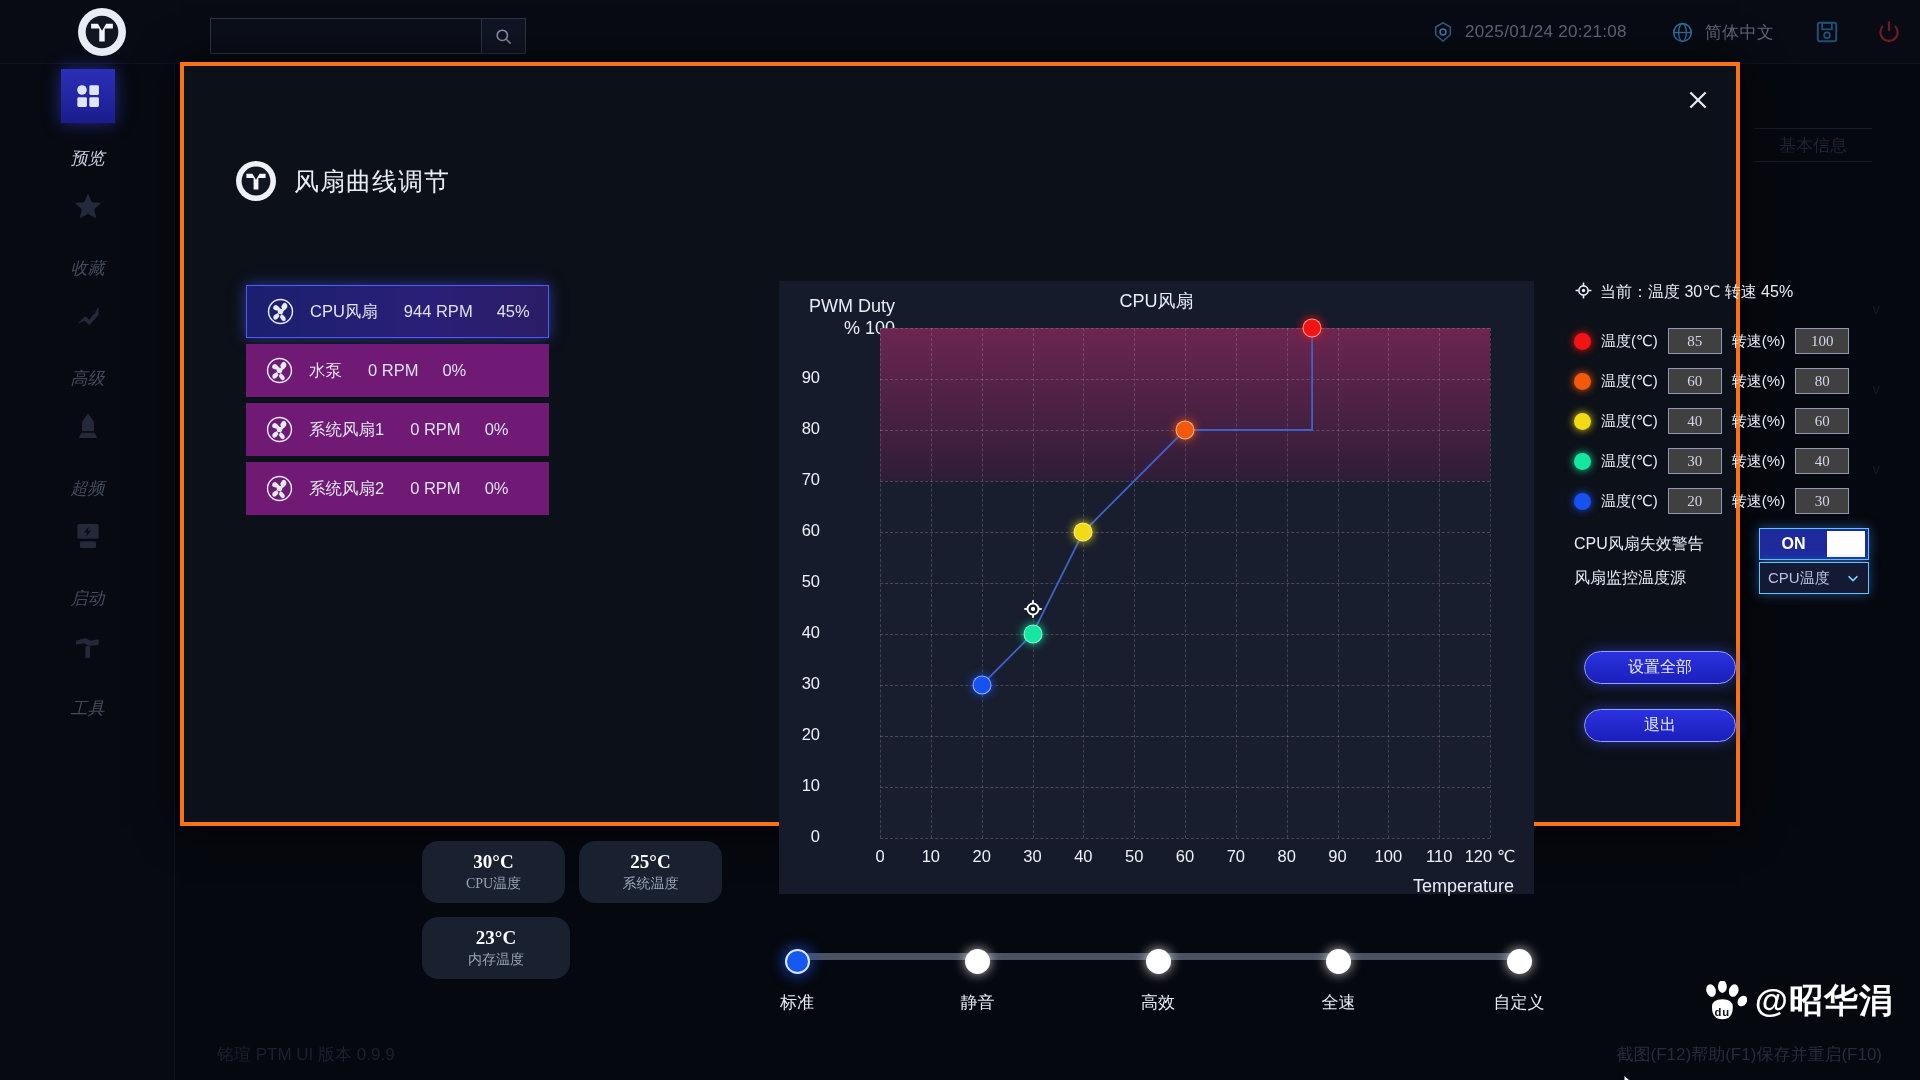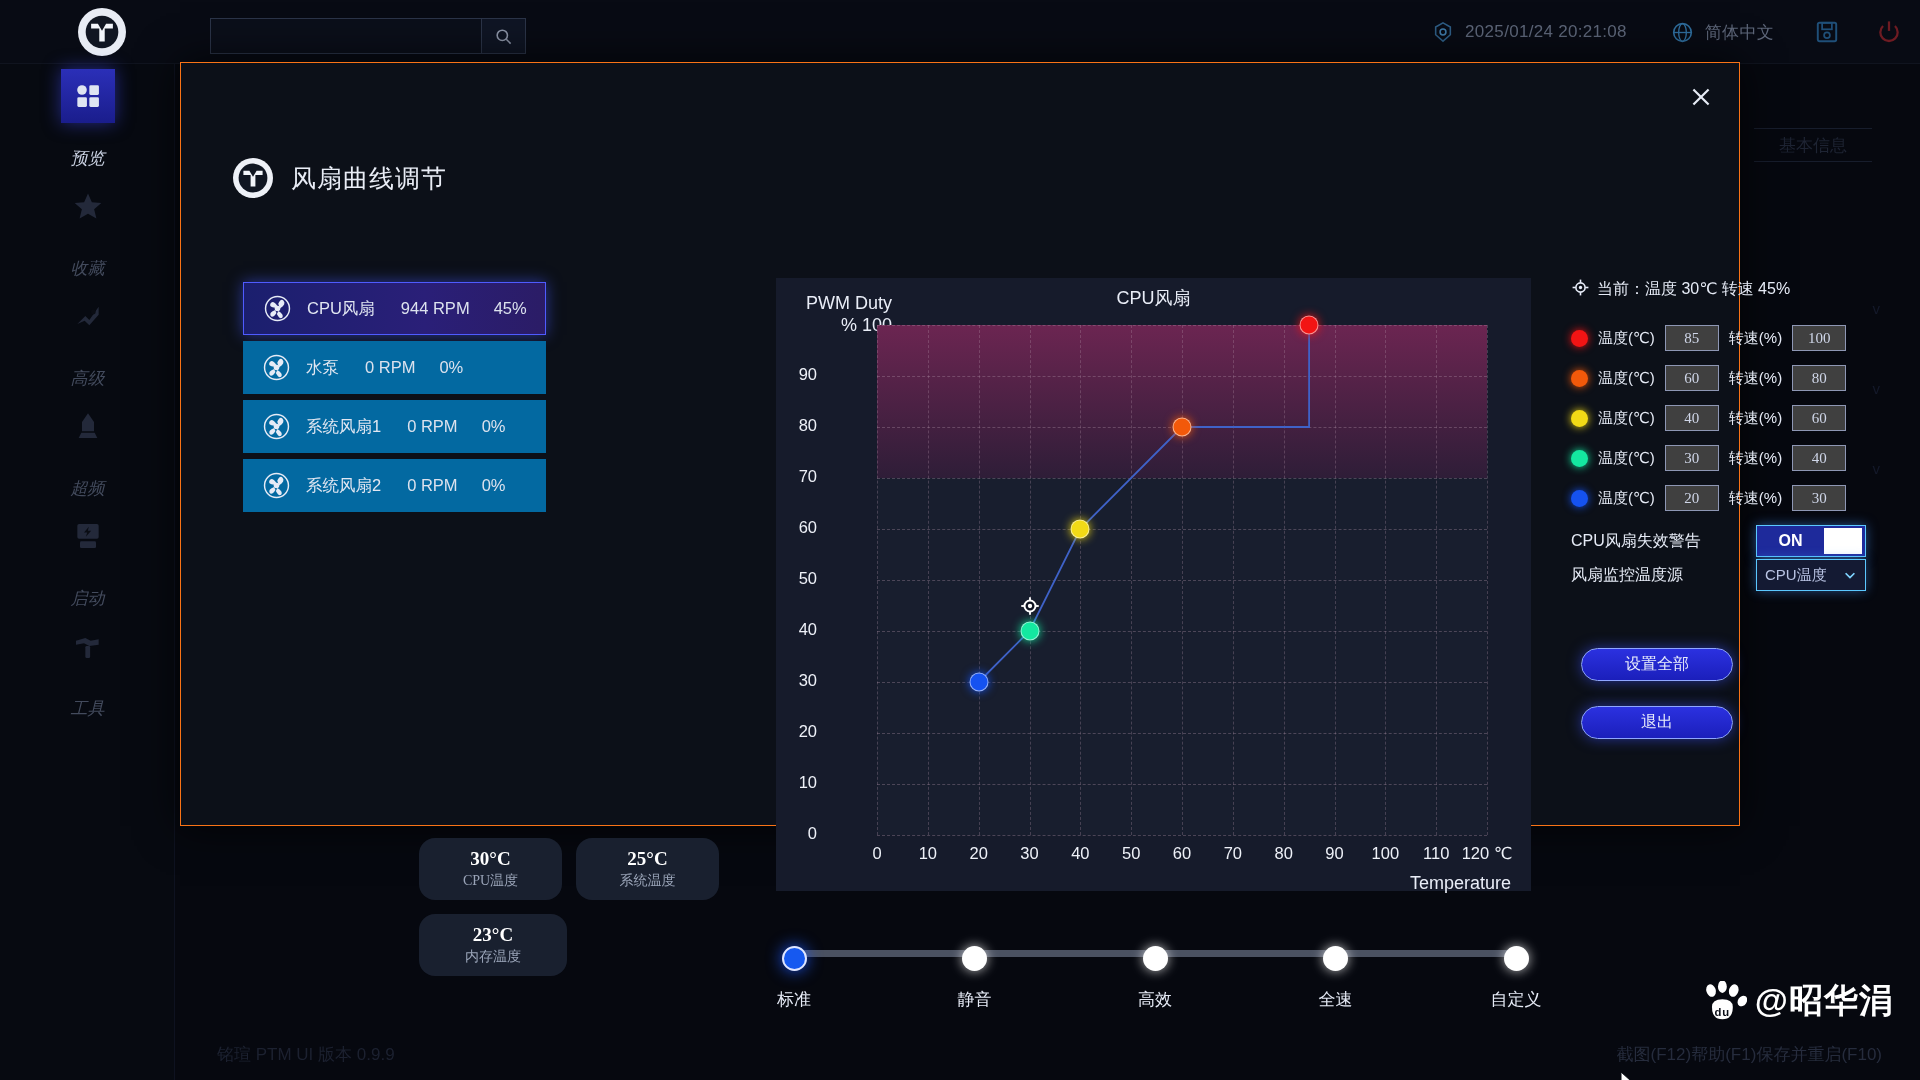--- a/index.html
+++ b/index.html
@@ -92,42 +92,42 @@
   #watermark {
     position: absolute; right: 26px; bottom: 56px;
     display: flex; align-items: center; gap: 8px;
     color: #ffffff; font-size: 34px; font-weight: bold; letter-spacing: 1px;
   }
   #watermark .paw { width: 44px; height: 40px; }
 
   
   #modal {
     position: absolute; left: 180px; top: 62px; width: 1560px; height: 764px;
-    background: #0c1018; border: 1px solid #f97316;
+    background: #0c1018; border: 4px solid #f97316;
     box-shadow: 0 0 40px rgba(0,0,0,.75);
   }
   #modal-close {
     position: absolute; right: 22px; top: 18px; width: 32px; height: 32px;
     display: flex; align-items: center; justify-content: center; cursor: pointer;
   }
   #modal-title-row {
     position: absolute; left: 52px; top: 95px; display: flex; align-items: center; gap: 18px;
   }
   #modal-logo {
     width: 40px; height: 40px; border-radius: 50%; background: #eef1f7;
     display: flex; align-items: center; justify-content: center;
   }
   #modal-logo svg { width: 30px; height: 30px; }
   #modal-title { color: #e9edf6; font-size: 25px; letter-spacing: 1px; }
 
   
   #fan-list { position: absolute; left: 62px; top: 219px; width: 303px; }
   .fan-item {
     height: 53px; display: flex; align-items: center; gap: 16px;
-    padding-left: 20px; background: #0369a1; margin-bottom: 6px; cursor: pointer;
+    padding-left: 20px; background: #701a75; margin-bottom: 6px; cursor: pointer;
   }
   .fan-item.active {
     background: linear-gradient(90deg,#1b1f6e 0%,#2a1f78 60%,#2b1c66 100%);
     border: 1px solid #4f5bff; box-shadow: 0 0 14px rgba(70,90,255,.55);
     height: 53px;
   }
   .fan-ic { width: 27px; height: 27px; flex: 0 0 27px; }
   .fan-label { color: #e2e7f2; font-size: 16.5px; }
   .fan-rpm { color: #dce2ee; font-size: 16.5px; margin-left: 10px; }
   .fan-pct { color: #dce2ee; font-size: 16.5px; margin-left: 8px; }

